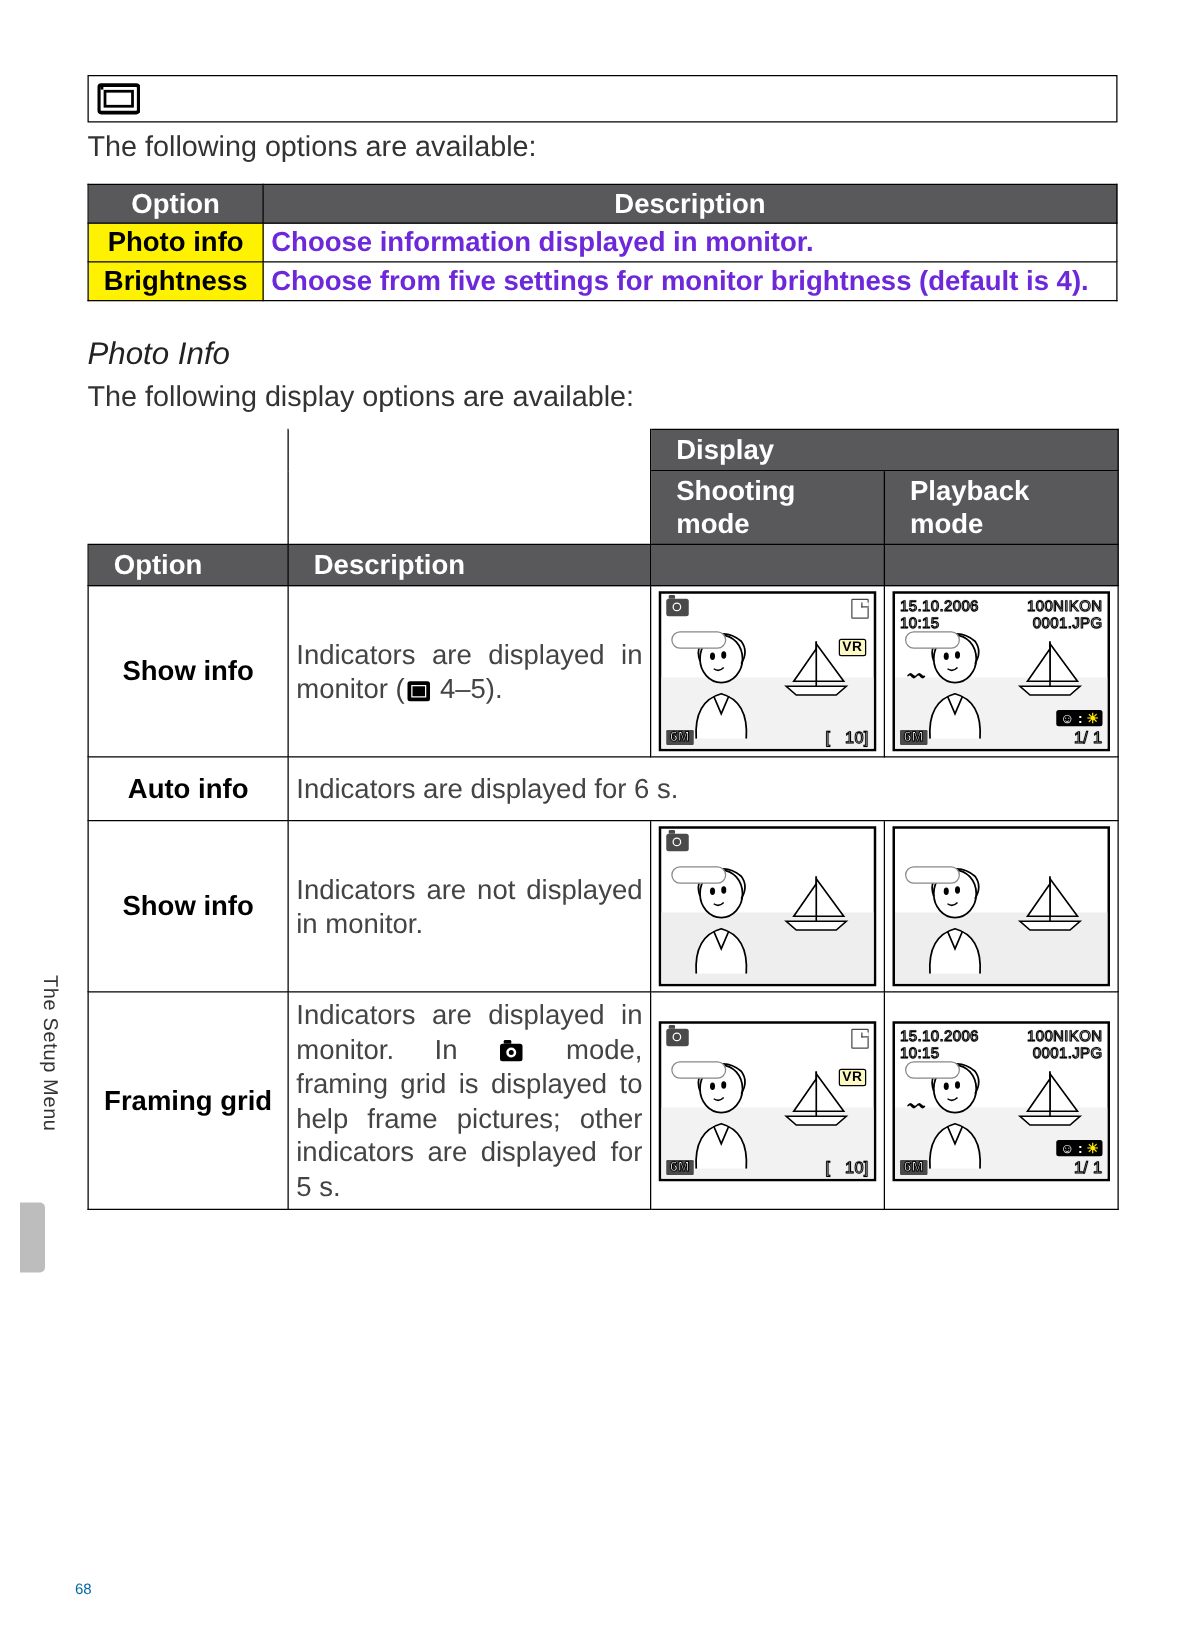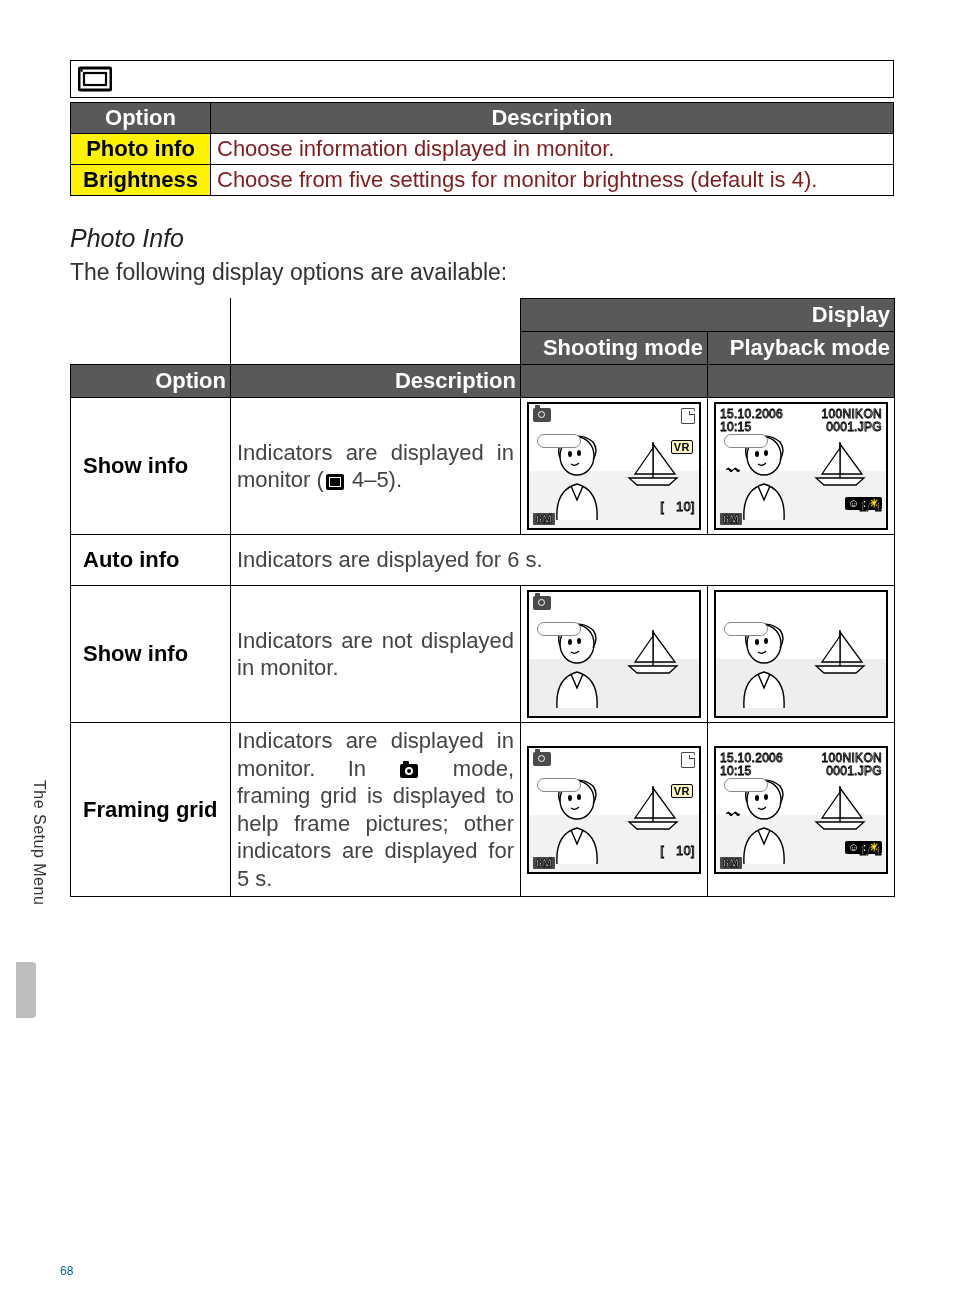--- a/index.html
+++ b/index.html
@@ -11,30 +11,30 @@
   .heading-icon { width: 40px; height: 32px; display: flex; align-items: center; justify-content: center; }
   .heading-title { font-weight: 700; font-size: 26px; color: #333; margin-left: 12px; }
 
   .body-text { font-size: 23px; color: #333; font-weight: 300; margin: 2px 0 14px 0; line-height: 1.35; }
 
   
   .t1 { width: 100%; border-collapse: collapse; table-layout: fixed; margin-bottom: 28px; }
   .t1 th, .t1 td { border: 1px solid #000; padding: 2px 6px; font-size: 22px; vertical-align: middle; }
   .t1 th { background: #59595b; color: #fff; font-weight: 700; text-align: center; }
   .t1 td.opt { background: #fff200; font-weight: 700; text-align: center; color: #000; }
-  .t1 td.desc { font-weight: 400; color: #7f1d1d; }
+  .t1 td.desc { font-weight: 700; color: #6d28d9; }
   .t1 col.c1 { width: 140px; }
 
   .subhead { font-style: italic; font-size: 25px; font-weight: 400; margin-bottom: 4px; }
 
   
   .t2 { width: 100%; border-collapse: collapse; table-layout: fixed; }
   .t2 th, .t2 td { border: 1px solid #000; font-size: 22px; vertical-align: middle; }
-  .t2 th { background: #59595b; color: #fff; font-weight: 700; text-align: right; padding: 3px 4px; }
-  .t2 td.opt { font-weight: 700; text-align: left; color: #000; padding: 12px; }
+  .t2 th { background: #59595b; color: #fff; font-weight: 700; text-align: left; padding: 3px 20px; }
+  .t2 td.opt { font-weight: 700; text-align: center; color: #000; padding: 12px; }
   .t2 td.desc { font-weight: 300; color: #444; padding: 4px 6px; line-height: 1.25; }
   .t2 td.disp { padding: 4px; text-align: center; }
   .t2 col.c1 { width: 160px; }
   .t2 col.c2 { width: 290px; }
   .t2 col.c3 { width: 187px; }
   .t2 col.c4 { width: 187px; }
 
   .justify { text-align: justify; text-justify: inter-word; }
 
   
@@ -51,21 +51,21 @@
   .sea.show { background:#f2f2f2; }
   .person { position:absolute; left:18px; bottom:8px; width:70px; height:86px; }
   .boat { position:absolute; right:18px; bottom:42px; width:56px; height:48px; }
   .cloud { position:absolute; left:8px; top:30px; width:44px; height:14px; border:1px solid #888; border-radius:10px; background:#fff;}
   .overlay-text { position:absolute; font-family: Arial, sans-serif; font-weight:400; color:#fff; -webkit-text-stroke: 0.8px #000; text-shadow: 0 0 1px #000; font-size:12px; letter-spacing:0.3px; white-space:nowrap;}
   .ot-tl1 { left:4px; top:3px; }
   .ot-tl2 { left:4px; top:16px; }
   .ot-tr1 { right:4px; top:3px; text-align:right;}
   .ot-tr2 { right:4px; top:16px; text-align:center;}
   .ot-bl  { left:4px; bottom:3px; font-size:13px;}
-  .ot-br  { right:4px; bottom:14px; font-size:13px;}
+  .ot-br  { right:4px; bottom:2px; font-size:13px;}
   .wave   { position:absolute; left:10px; top:54px; font-size:14px; color:#000;}
   .mode-icon { position:absolute; left:4px; top:4px; width:18px; height:14px; background:#4a4a4a; border-radius:2px;}
   .mode-icon::before{content:"";position:absolute;left:5px;top:3px;width:7px;height:7px;border:1.5px solid #fff;border-radius:50%;box-sizing:border-box;}
   .mode-icon::after{content:"";position:absolute;left:2px;top:-3px;width:5px;height:3px;background:#4a4a4a;border-radius:1px 1px 0 0;}
   .mem-icon { position:absolute; right:4px; top:4px; width:14px; height:16px; border:1.5px solid #4a4a4a; border-radius:1px;}
   .mem-icon::after{content:"";position:absolute;right:-1px;top:2px;width:5px;height:3px;background:#fff;border-left:1.5px solid #4a4a4a;border-bottom:1.5px solid #4a4a4a;}
   .vr-icon { position:absolute; right:6px; top:36px; font-size:11px; font-weight:700; color:#000; border:1px solid #000; padding:0 2px; border-radius:2px; letter-spacing:0.5px; background:#fef9c3;}
   .small-badge{position:absolute;right:4px;bottom:18px;background:#000;color:#fff;font-size:11px;padding:0 3px;border-radius:2px;font-weight:700;}
   .small-badge .sun{color:#ffe600;}
 
@@ -84,20 +84,21 @@
   <div class="heading-box">
     <span class="heading-icon">
       <svg width="34" height="28" viewBox="0 0 34 28">
         <rect x="1" y="3" width="32" height="22" rx="2" fill="none" stroke="#000" stroke-width="3"></rect>
         <rect x="6" y="8" width="22" height="12" fill="none" stroke="#000" stroke-width="2.2"></rect>
         <rect x="2.5" y="4.5" width="2.2" height="2.2" fill="#000"></rect>
       </svg>
     </span>
   </div>
 
+  <p class="body-text">The following options are available:</p>
 
   <table class="t1">
     <colgroup>
         <col class="c1">
         <col>
       </colgroup>
     <tbody>
         <tr>
       <th>Option</th>
       <th>Description</th>

